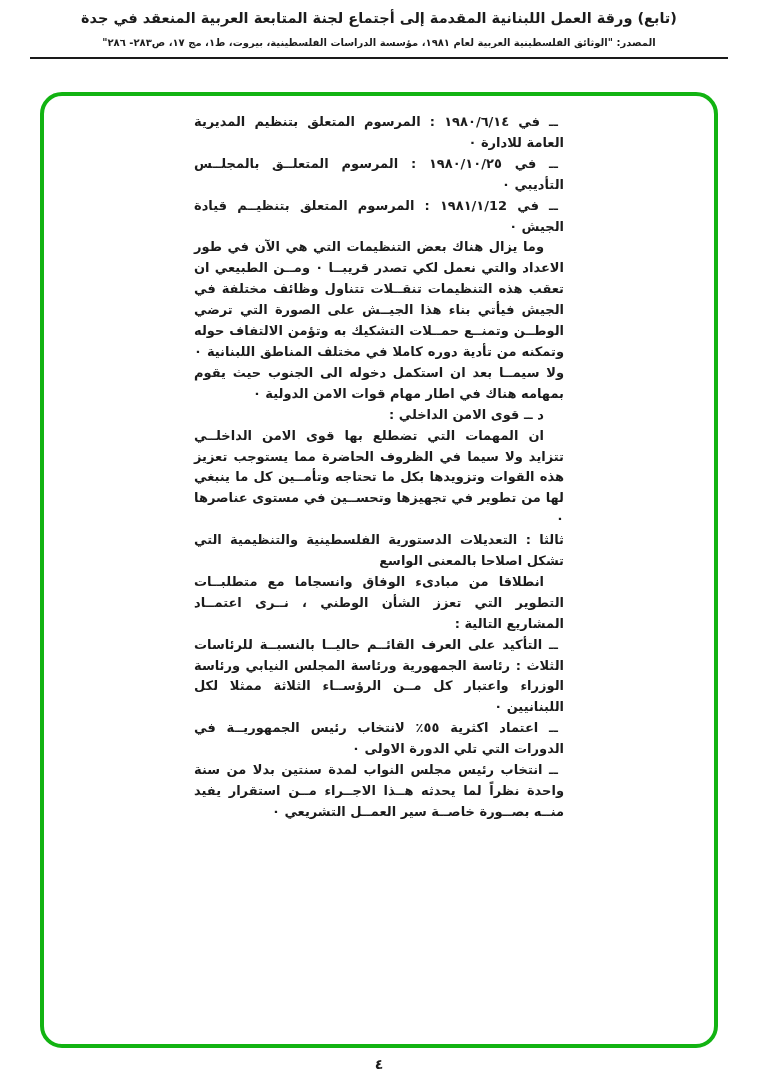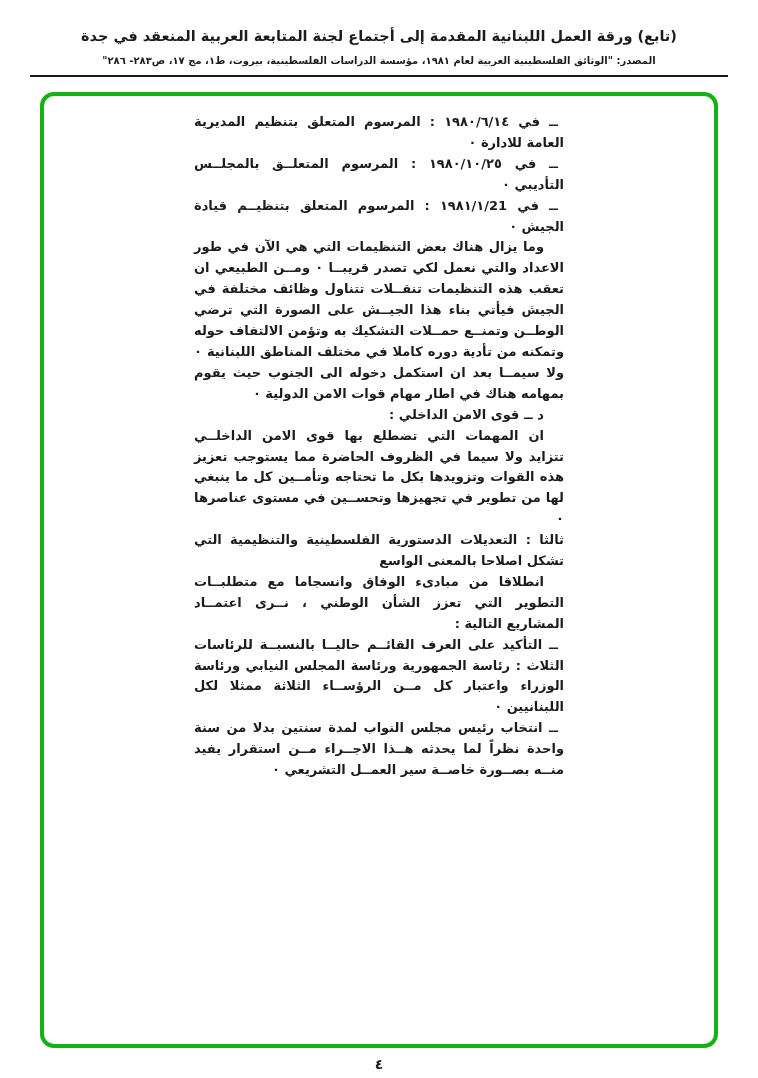--- a/index.html
+++ b/index.html
@@ -7,32 +7,32 @@
   html, body { background:#ffffff; }
   body {
     width:758px; height:1078px; position:relative; overflow:hidden;
     font-family:"DejaVu Sans", sans-serif; color:var(--ink);
   }
   .page-header {
     position:absolute; top:0; left:0; width:758px;
     direction:rtl; text-align:center;
   }
   .doc-title {
-    margin-top:28px; font-size:14.5px; font-weight:bold; padding:0 62px;
+    margin-top:10px; font-size:14.5px; font-weight:bold; padding:0 62px;
   }
   .doc-source {
     margin-top:11px; font-size:10px; font-weight:bold; padding:0 52px;
     letter-spacing:-0.2px;
   }
   .header-rule {
     margin:9px 30px 0 30px; border:none; border-top:2px solid #1a1a1a;
   }
   .content-box {
     position:absolute; left:40px; top:92px; width:678px; height:956px;
-    border:4px solid var(--accent-green); border-radius:14px; background:#ffffff;
+    border:4px solid var(--accent-green); border-radius:22px; background:#ffffff;
   }
   .text-column {
     direction:rtl; width:370px; margin:16px auto 0 auto;
     font-size:13px; font-weight:bold; line-height:20.9px;
     text-align:justify; color:var(--ink);
   }
   .text-column p { margin:0; }
   .p-item  { text-indent:6px; }
   .p-para  { text-indent:20px; }
   .p-head  { text-indent:20px; }
@@ -48,24 +48,25 @@
 <header class="page-header">
   <div class="doc-title">(تابع) ورقة العمل اللبنانية المقدمة إلى أجتماع لجنة المتابعة العربية المنعقد في جدة</div>
   <div class="doc-source">المصدر: "الوثائق الفلسطينية العربية لعام ١٩٨١، مؤسسة الدراسات الفلسطينية، بيروت، ط١، مج ١٧، ص٢٨٣- ٢٨٦"</div>
   <hr class="header-rule">
 </header>
 
 <main class="content-box">
   <div class="text-column">
     <p class="p-item">ــ في ١٩٨٠/٦/١٤ : المرسوم المتعلق بتنظيم المديرية العامة للادارة ٠</p>
     <p class="p-item">ــ في ١٩٨٠/١٠/٢٥ : المرسوم المتعلــق بالمجلــس التأديبي ٠</p>
-    <p class="p-item">ــ في ١٩٨١/١/21 : المرسوم المتعلق بتنظيــم قيادة الجيش ٠</p>
+    <p class="p-item">ــ في ١٩٨١/١/12 : المرسوم المتعلق بتنظيــم قيادة الجيش ٠</p>
     <p class="p-para">وما يزال هناك بعض التنظيمات التي هي الآن في طور الاعداد والتي نعمل لكي تصدر قريبــا ٠ ومــن الطبيعي ان تعقب هذه التنظيمات تنقــلات تتناول وظائف مختلفة في الجيش فيأتي بناء هذا الجيــش على الصورة التي ترضي الوطــن وتمنــع حمــلات التشكيك به وتؤمن الالتفاف حوله وتمكنه من تأدية دوره كاملا في مختلف المناطق اللبنانية ٠ ولا سيمــا بعد ان استكمل دخوله الى الجنوب حيث يقوم بمهامه هناك في اطار مهام قوات الامن الدولية ٠</p>
     <p class="p-head">د ــ قوى الامن الداخلي :</p>
     <p class="p-para">ان المهمات التي تضطلع بها قوى الامن الداخلــي تتزايد ولا سيما في الظروف الحاضرة مما يستوجب تعزيز هذه القوات وتزويدها بكل ما تحتاجه وتأمــين كل ما ينبغي لها من تطوير في تجهيزها وتحســين في مستوى عناصرها ٠</p>
     <p class="p-head2">ثالثا : التعديلات الدستورية الفلسطينية والتنظيمية التي تشكل اصلاحا بالمعنى الواسع</p>
     <p class="p-para">انطلاقا من مبادىء الوفاق وانسجاما مع متطلبــات التطوير التي تعزز الشأن الوطني ، نــرى اعتمــاد المشاريع التالية :</p>
     <p class="p-item">ــ التأكيد على العرف القائــم حاليــا بالنسبــة للرئاسات الثلاث : رئاسة الجمهورية ورئاسة المجلس النيابي ورئاسة الوزراء واعتبار كل مــن الرؤســاء الثلاثة ممثلا لكل اللبنانيين ٠</p>
+    <p class="p-item">ــ اعتماد اكثرية ٥٥٪ لانتخاب رئيس الجمهوريــة في الدورات التي تلي الدورة الاولى ٠</p>
     <p class="p-item">ــ انتخاب رئيس مجلس النواب لمدة سنتين بدلا من سنة واحدة نظراً لما يحدثه هــذا الاجــراء مــن استقرار يفيد منــه بصــورة خاصــة سير العمــل التشريعي ٠</p>
   </div>
 </main>
 
 <div class="page-number">٤</div>
 
 </body></html>

